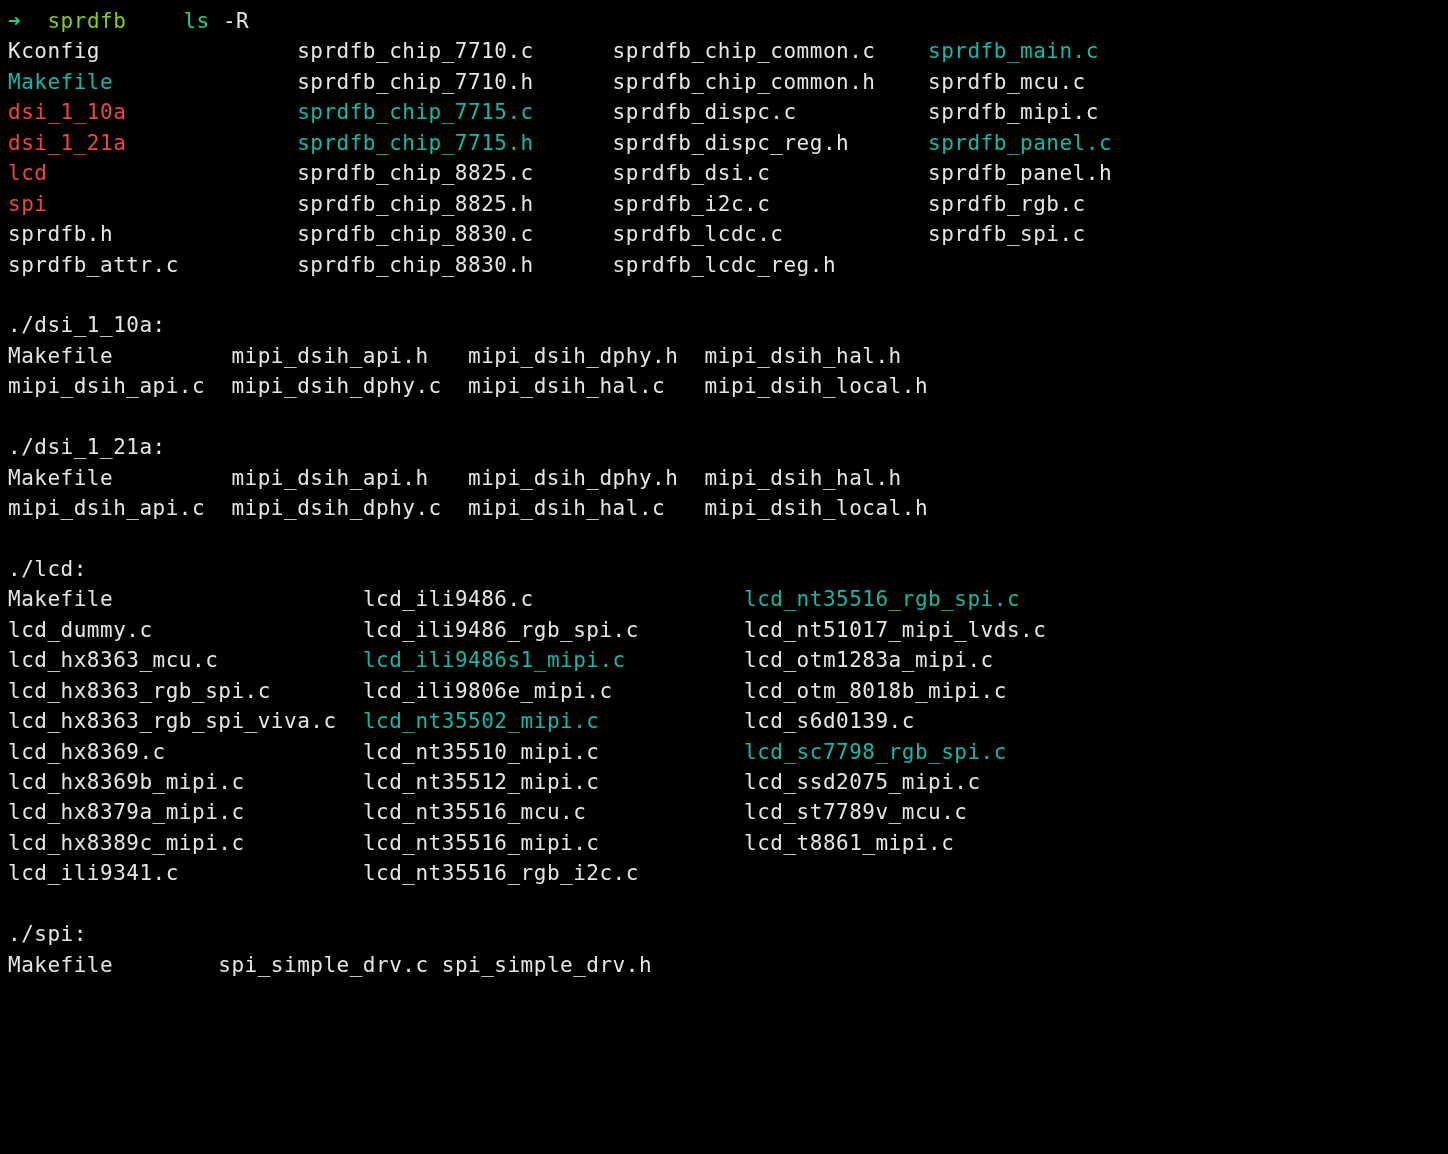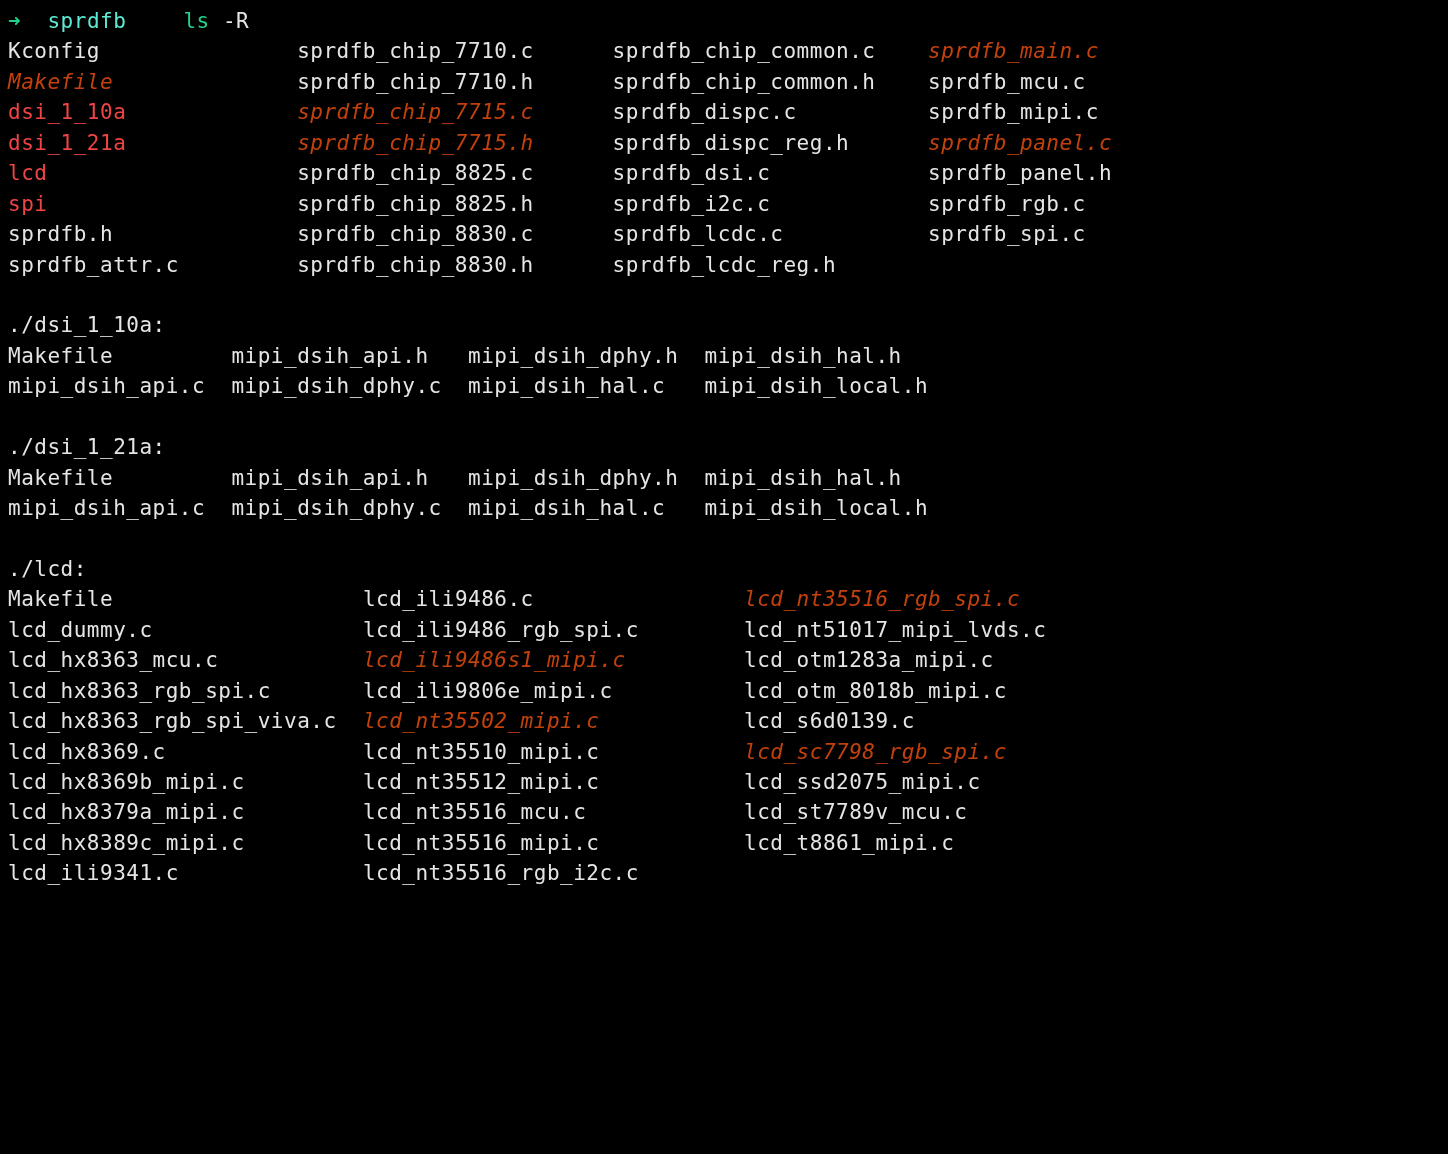--- a/index.html
+++ b/index.html
@@ -10,26 +10,26 @@
     font-family: "Menlo", "Monaco", "Consolas", "DejaVu Sans Mono", monospace;
     font-size: 21px;
     line-height: 1.45;
     letter-spacing: 0.5px;
   }
   .terminal {
     padding: 6px 8px 12px 8px;
     white-space: pre;
   }
   .arrow   { color: #23d18b; }   
-  .cwd     { color: #5eead4; }   
+  .cwd     { color: #84cc16; }   
   .cmd     { color: #23d18b; margin-left: 44px; }   
   .dir     { color: #ef4444; }   
-  .hl      { color: #c2410c; font-style: italic; }   
+  .hl      { color: #14b8a6; }   
   .plain   { color: #e5e5e5; }   
 </style>
 </head>
 <body>
 
 <div class="terminal" id="term"><div><span class="arrow">➜</span><span class="plain">  </span><span class="cwd">sprdfb</span><span class="plain"> </span><span class="cmd">ls</span><span class="plain"> </span><span class="plain">-R</span></div><div><span class="plain">Kconfig               </span><span class="plain">sprdfb_chip_7710.c      </span><span class="plain">sprdfb_chip_common.c    </span><span class="hl">sprdfb_main.c</span></div><div><span class="hl">Makefile              </span><span class="plain">sprdfb_chip_7710.h      </span><span class="plain">sprdfb_chip_common.h    </span><span class="plain">sprdfb_mcu.c</span></div><div><span class="dir">dsi_1_10a             </span><span class="hl">sprdfb_chip_7715.c      </span><span class="plain">sprdfb_dispc.c          </span><span class="plain">sprdfb_mipi.c</span></div><div><span class="dir">dsi_1_21a             </span><span class="hl">sprdfb_chip_7715.h      </span><span class="plain">sprdfb_dispc_reg.h      </span><span class="hl">sprdfb_panel.c</span></div><div><span class="dir">lcd                   </span><span class="plain">sprdfb_chip_8825.c      </span><span class="plain">sprdfb_dsi.c            </span><span class="plain">sprdfb_panel.h</span></div><div><span class="dir">spi                   </span><span class="plain">sprdfb_chip_8825.h      </span><span class="plain">sprdfb_i2c.c            </span><span class="plain">sprdfb_rgb.c</span></div><div><span class="plain">sprdfb.h              </span><span class="plain">sprdfb_chip_8830.c      </span><span class="plain">sprdfb_lcdc.c           </span><span class="plain">sprdfb_spi.c</span></div><div><span class="plain">sprdfb_attr.c         </span><span class="plain">sprdfb_chip_8830.h      </span><span class="plain">sprdfb_lcdc_reg.h       </span><span class="plain"></span></div>
 <div><span class="plain">./dsi_1_10a:</span></div><div><span class="plain">Makefile         </span><span class="plain">mipi_dsih_api.h   </span><span class="plain">mipi_dsih_dphy.h  </span><span class="plain">mipi_dsih_hal.h</span></div><div><span class="plain">mipi_dsih_api.c  </span><span class="plain">mipi_dsih_dphy.c  </span><span class="plain">mipi_dsih_hal.c   </span><span class="plain">mipi_dsih_local.h</span></div>
 <div><span class="plain">./dsi_1_21a:</span></div><div><span class="plain">Makefile         </span><span class="plain">mipi_dsih_api.h   </span><span class="plain">mipi_dsih_dphy.h  </span><span class="plain">mipi_dsih_hal.h</span></div><div><span class="plain">mipi_dsih_api.c  </span><span class="plain">mipi_dsih_dphy.c  </span><span class="plain">mipi_dsih_hal.c   </span><span class="plain">mipi_dsih_local.h</span></div>
 <div><span class="plain">./lcd:</span></div><div><span class="plain">Makefile                   </span><span class="plain">lcd_ili9486.c                </span><span class="hl">lcd_nt35516_rgb_spi.c</span></div><div><span class="plain">lcd_dummy.c                </span><span class="plain">lcd_ili9486_rgb_spi.c        </span><span class="plain">lcd_nt51017_mipi_lvds.c</span></div><div><span class="plain">lcd_hx8363_mcu.c           </span><span class="hl">lcd_ili9486s1_mipi.c         </span><span class="plain">lcd_otm1283a_mipi.c</span></div><div><span class="plain">lcd_hx8363_rgb_spi.c       </span><span class="plain">lcd_ili9806e_mipi.c          </span><span class="plain">lcd_otm_8018b_mipi.c</span></div><div><span class="plain">lcd_hx8363_rgb_spi_viva.c  </span><span class="hl">lcd_nt35502_mipi.c           </span><span class="plain">lcd_s6d0139.c</span></div><div><span class="plain">lcd_hx8369.c               </span><span class="plain">lcd_nt35510_mipi.c           </span><span class="hl">lcd_sc7798_rgb_spi.c</span></div><div><span class="plain">lcd_hx8369b_mipi.c         </span><span class="plain">lcd_nt35512_mipi.c           </span><span class="plain">lcd_ssd2075_mipi.c</span></div><div><span class="plain">lcd_hx8379a_mipi.c         </span><span class="plain">lcd_nt35516_mcu.c            </span><span class="plain">lcd_st7789v_mcu.c</span></div><div><span class="plain">lcd_hx8389c_mipi.c         </span><span class="plain">lcd_nt35516_mipi.c           </span><span class="plain">lcd_t8861_mipi.c</span></div><div><span class="plain">lcd_ili9341.c              </span><span class="plain">lcd_nt35516_rgb_i2c.c        </span><span class="plain"></span></div>
-</div>
+<div><span class="plain">./spi:</span></div><div><span class="plain">Makefile        </span><span class="plain">spi_simple_drv.c </span><span class="plain">spi_simple_drv.h</span></div></div>
 
 </body></html>

